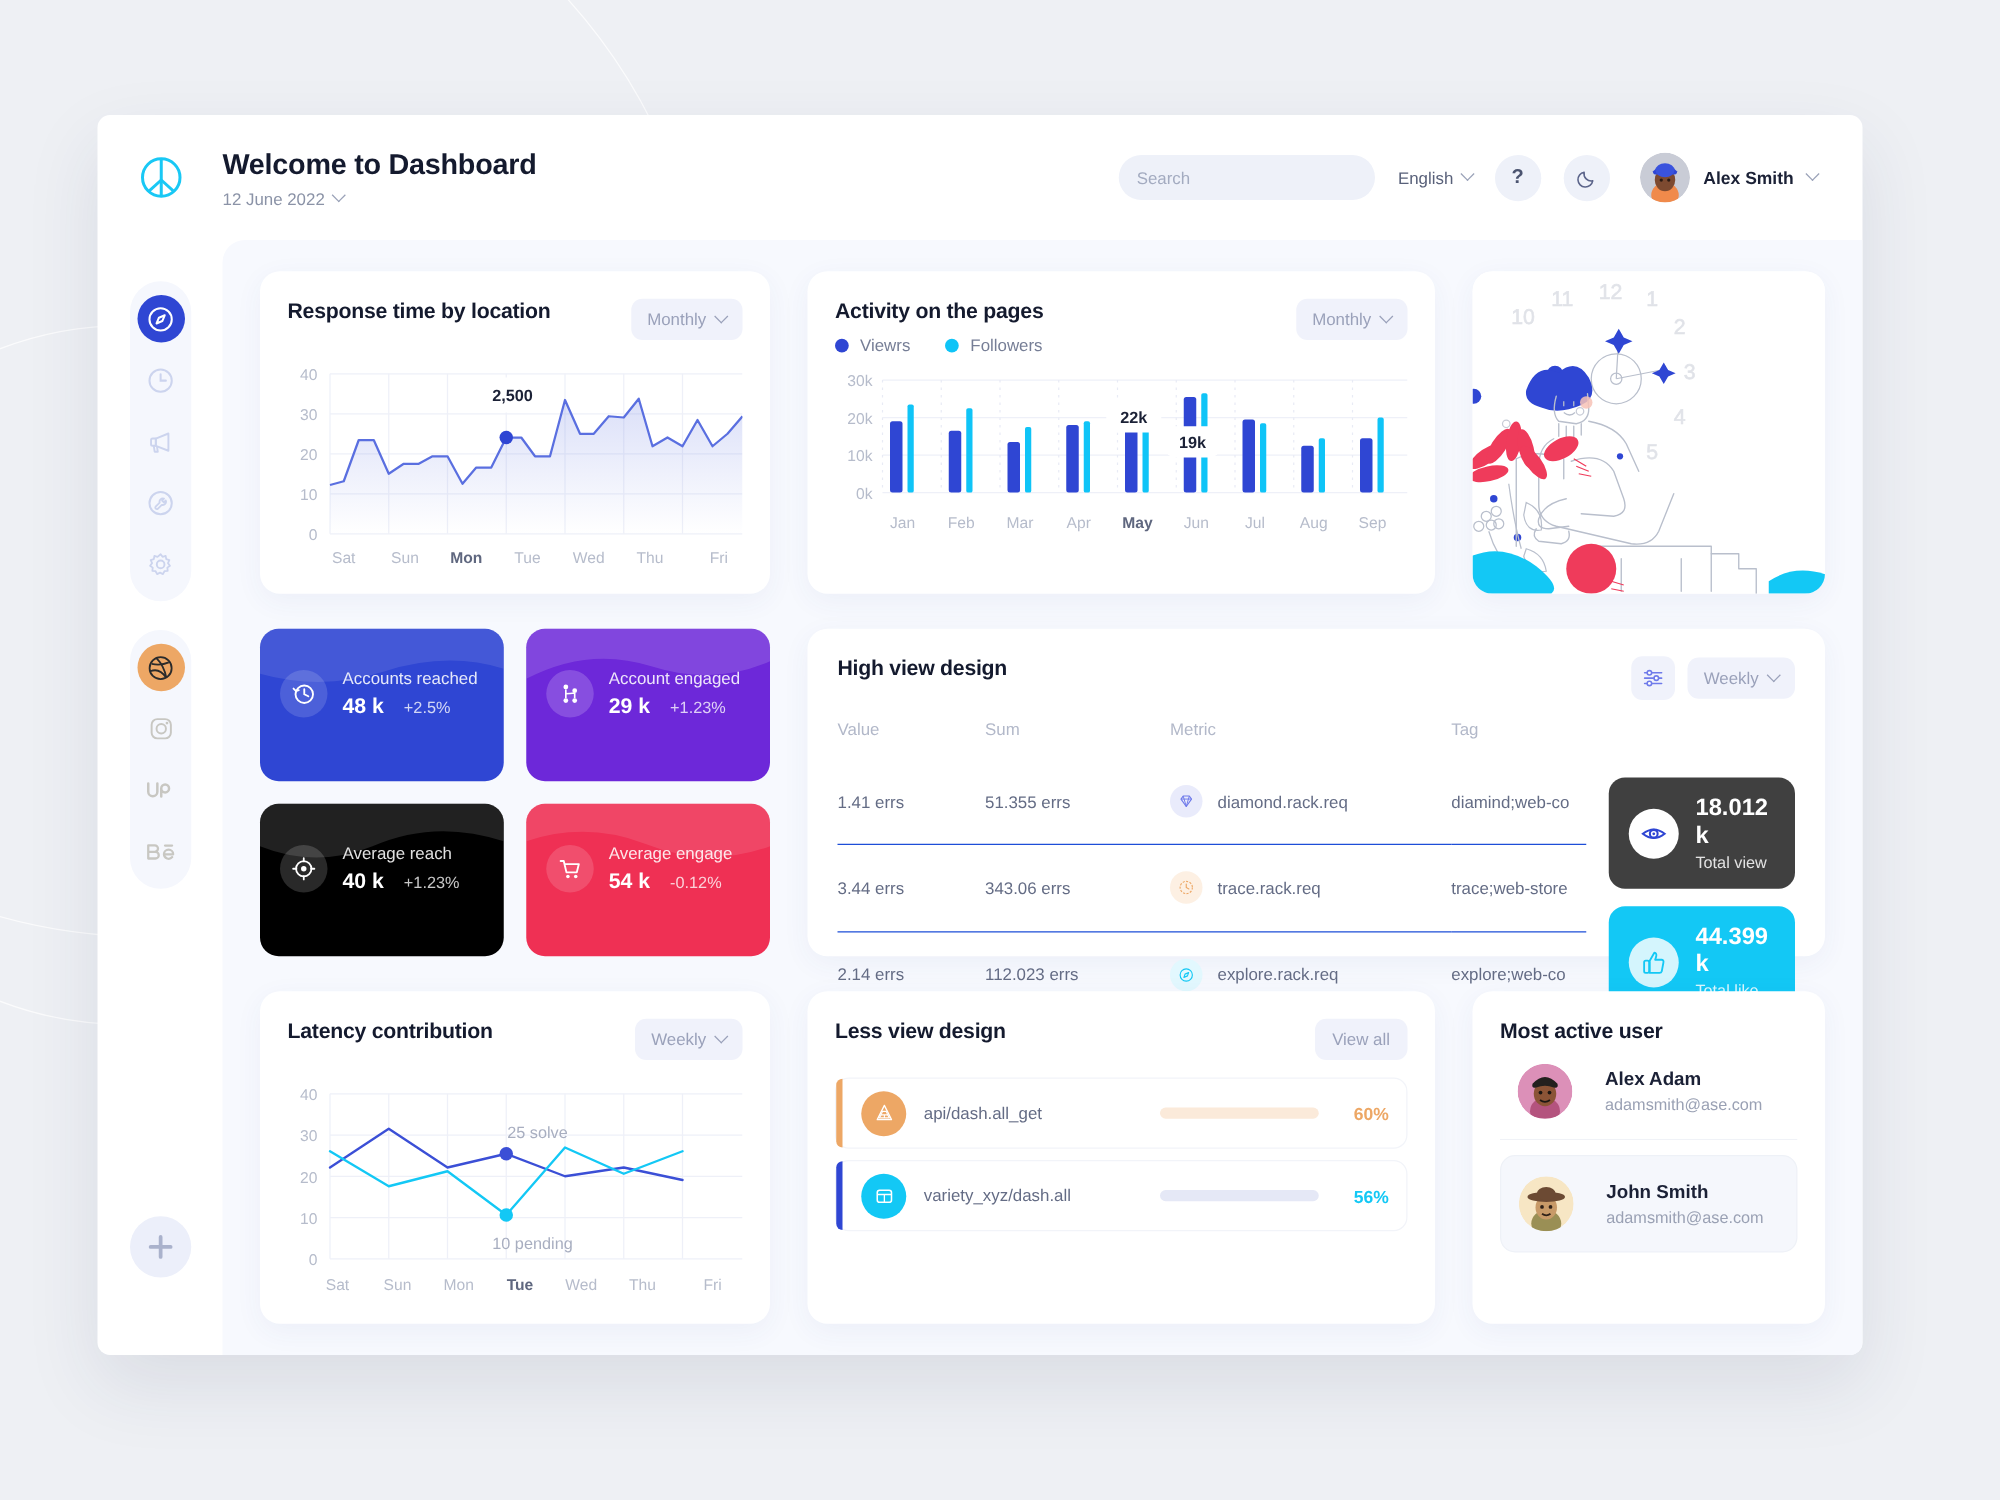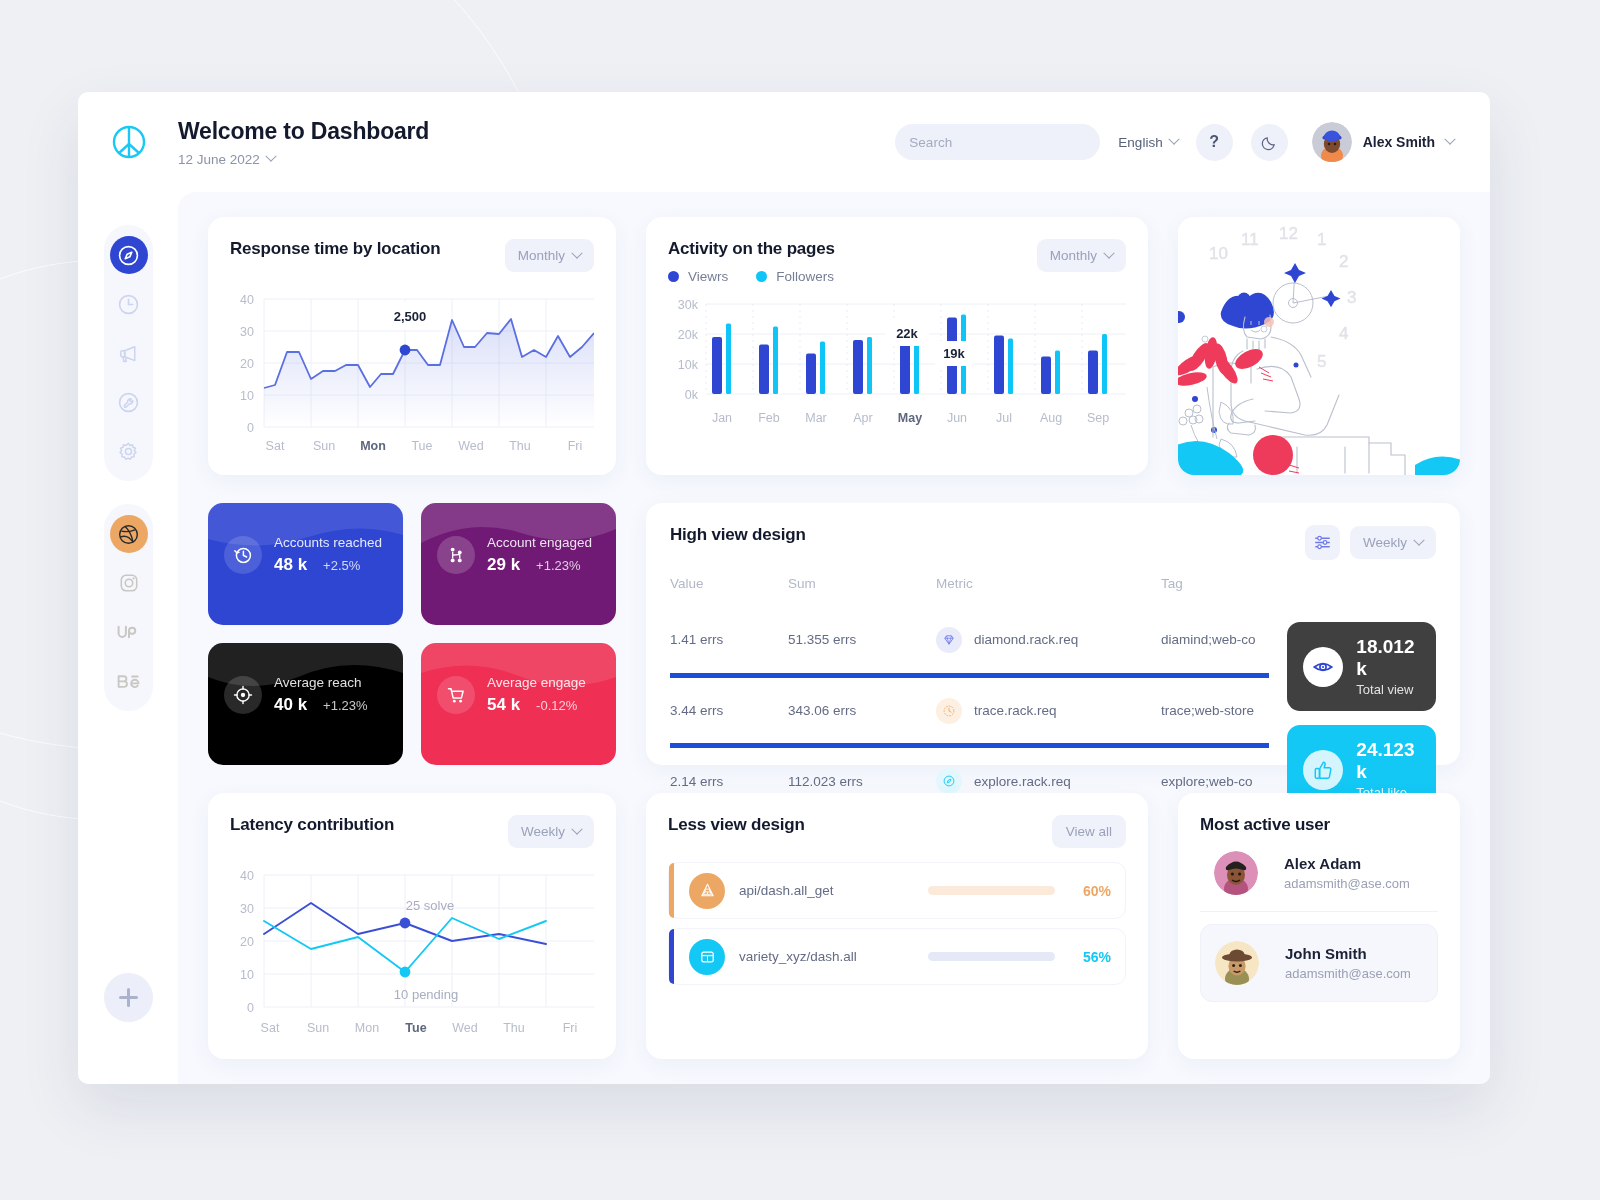--- a/index.html
+++ b/index.html
@@ -105,21 +105,21 @@
   .tile-ico { width: 38px; height: 38px; border-radius: 50%; display: flex; align-items: center; justify-content: center; flex: 0 0 38px; }
   .tile-label { font-size: 13.5px; color: rgba(255,255,255,.88); }
   .tile-row2 { display: flex; align-items: baseline; gap: 16px; margin-top: 5px; }
   .tile-val { font-size: 17px; font-weight: 700; color: #fff; }
   .tile-delta { font-size: 13px; color: rgba(255,255,255,.78); }
 
   .c-high { flex: 1; padding: 22px 24px 10px 24px; display: flex; flex-direction: column; }
   .high-body { display: flex; gap: 18px; margin-top: 16px; flex: 1; justify-content: flex-end; }
   table.hv { width: 100%; border-collapse: collapse; }
   table.hv th { text-align: left; font-size: 13.5px; font-weight: 400; color: #b2b8c9; padding-bottom: 16px; }
-  table.hv td { font-size: 13.5px; color: #646c85; padding: 16px 0; border-top: 5px solid #1d4ed8; }
+  table.hv td { font-size: 13.5px; color: #646c85; padding: 16px 0; border-top: 1px solid #1d4ed8; }
   table.hv tr:first-child td { border-top: none; }
   .metric-cell { display: flex; align-items: center; gap: 12px; }
   .metric-ico { width: 26px; height: 26px; border-radius: 50%; display: flex; align-items: center; justify-content: center; flex: 0 0 26px; }
   .totals { width: 190px; display: flex; flex-direction: column; gap: 14px; padding-top: 46px; }
   .total-card { border-radius: 13px; padding: 14px 16px; display: flex; align-items: center; gap: 13px; }
   .total-ico { width: 40px; height: 40px; border-radius: 50%; background: #fff; display: flex; align-items: center; justify-content: center; flex: 0 0 40px; }
   .total-num { font-size: 19px; font-weight: 700; color: #fff; }
   .total-lbl { font-size: 13px; color: rgba(255,255,255,.85); margin-top: 2px; }
 
   .row3 { display: flex; gap: 30px; margin-top: 28px; height: 266px; }
@@ -542,21 +542,21 @@
               <div>
                 <div class="tile-label">Accounts reached</div>
                 <div class="tile-row2">
                   <span class="tile-val">48 k</span>
                   <span class="tile-delta">+2.5%</span>
                 </div>
               </div>
             </div>
           </div>
 
-          <div class="tile" style="background:#701a75">
+          <div class="tile" style="background:#6d28d9">
             <svg style="position:absolute;top:0;left:0" width="195" height="122" viewBox="0 0 195 122">
               <path d="M0 0 L195 0 L195 26 Q150 46 100 30 Q50 14 0 40 Z" fill="#ffffff" opacity=".14"></path>
             </svg>
             <div class="tile-inner">
               <div class="tile-ico" style="background:rgba(255,255,255,.18)">
                 <svg width="20" height="20" viewBox="0 0 24 24">
                   <circle cx="8" cy="5.5" r="2.3" fill="#fff"></circle>
                   <circle cx="16.5" cy="9" r="2.3" fill="#fff"></circle>
                   <circle cx="8" cy="18.5" r="2.3" fill="#fff"></circle>
                   <circle cx="16.5" cy="18.5" r="2.3" fill="#fff"></circle>
@@ -714,21 +714,21 @@
                 </div>
               </div>
               <div class="total-card" style="background:#13c8f5">
                 <span class="total-ico" style="background:rgba(255,255,255,.82)">
                   <svg width="22" height="22" viewBox="0 0 24 24">
                     <path d="M8.5 21 L8.5 10.5 L12.5 3.5 q2.4 .4 1.6 3.4 L13.2 9.6 L19 9.6 q2 .4 1.4 2.6 L19 19.6 q-.4 1.4-2 1.4z" fill="none" stroke="#13c8f5" stroke-width="1.6" stroke-linejoin="round"></path>
                     <rect x="3.6" y="10.4" width="4.4" height="10.6" rx="1.4" fill="none" stroke="#13c8f5" stroke-width="1.6"></rect>
                   </svg>
                 </span>
                 <div>
-                  <div class="total-num">24.123 k</div>
+                  <div class="total-num">44.399 k</div>
                   <div class="total-lbl">Total like</div>
                 </div>
               </div>
             </div>
           </div>
         </div>
       </div>
 
       <div class="row3">
 

